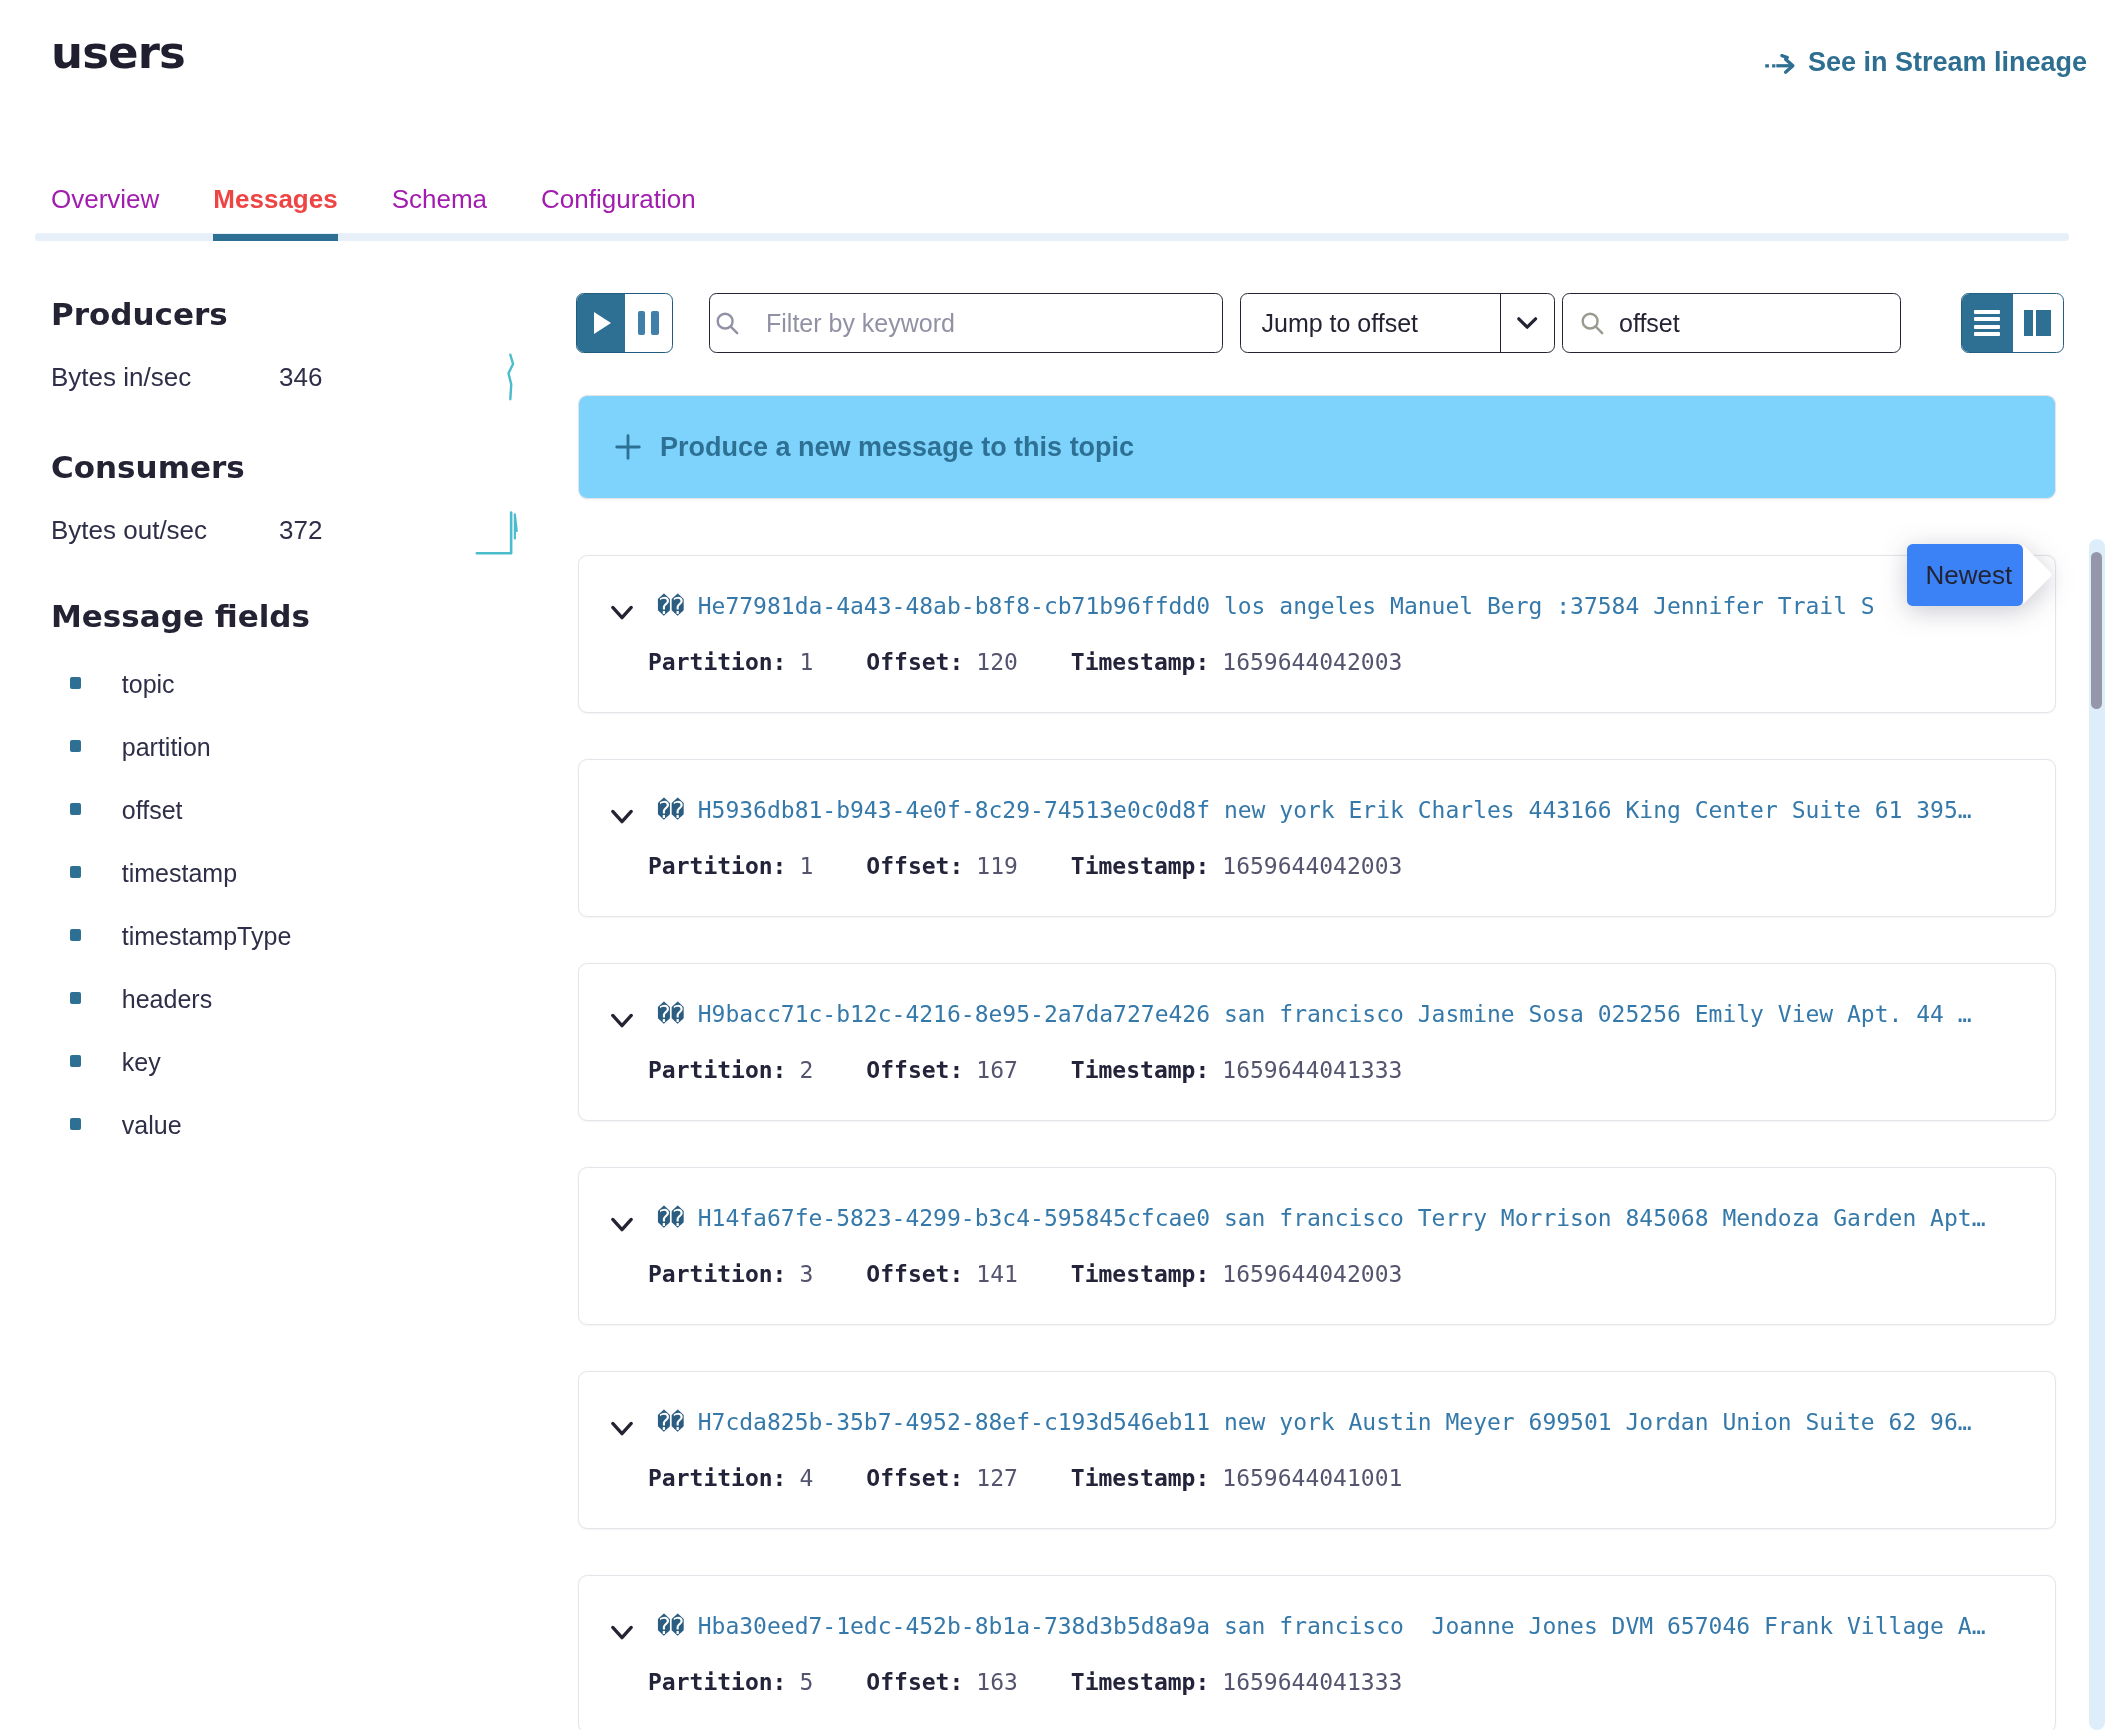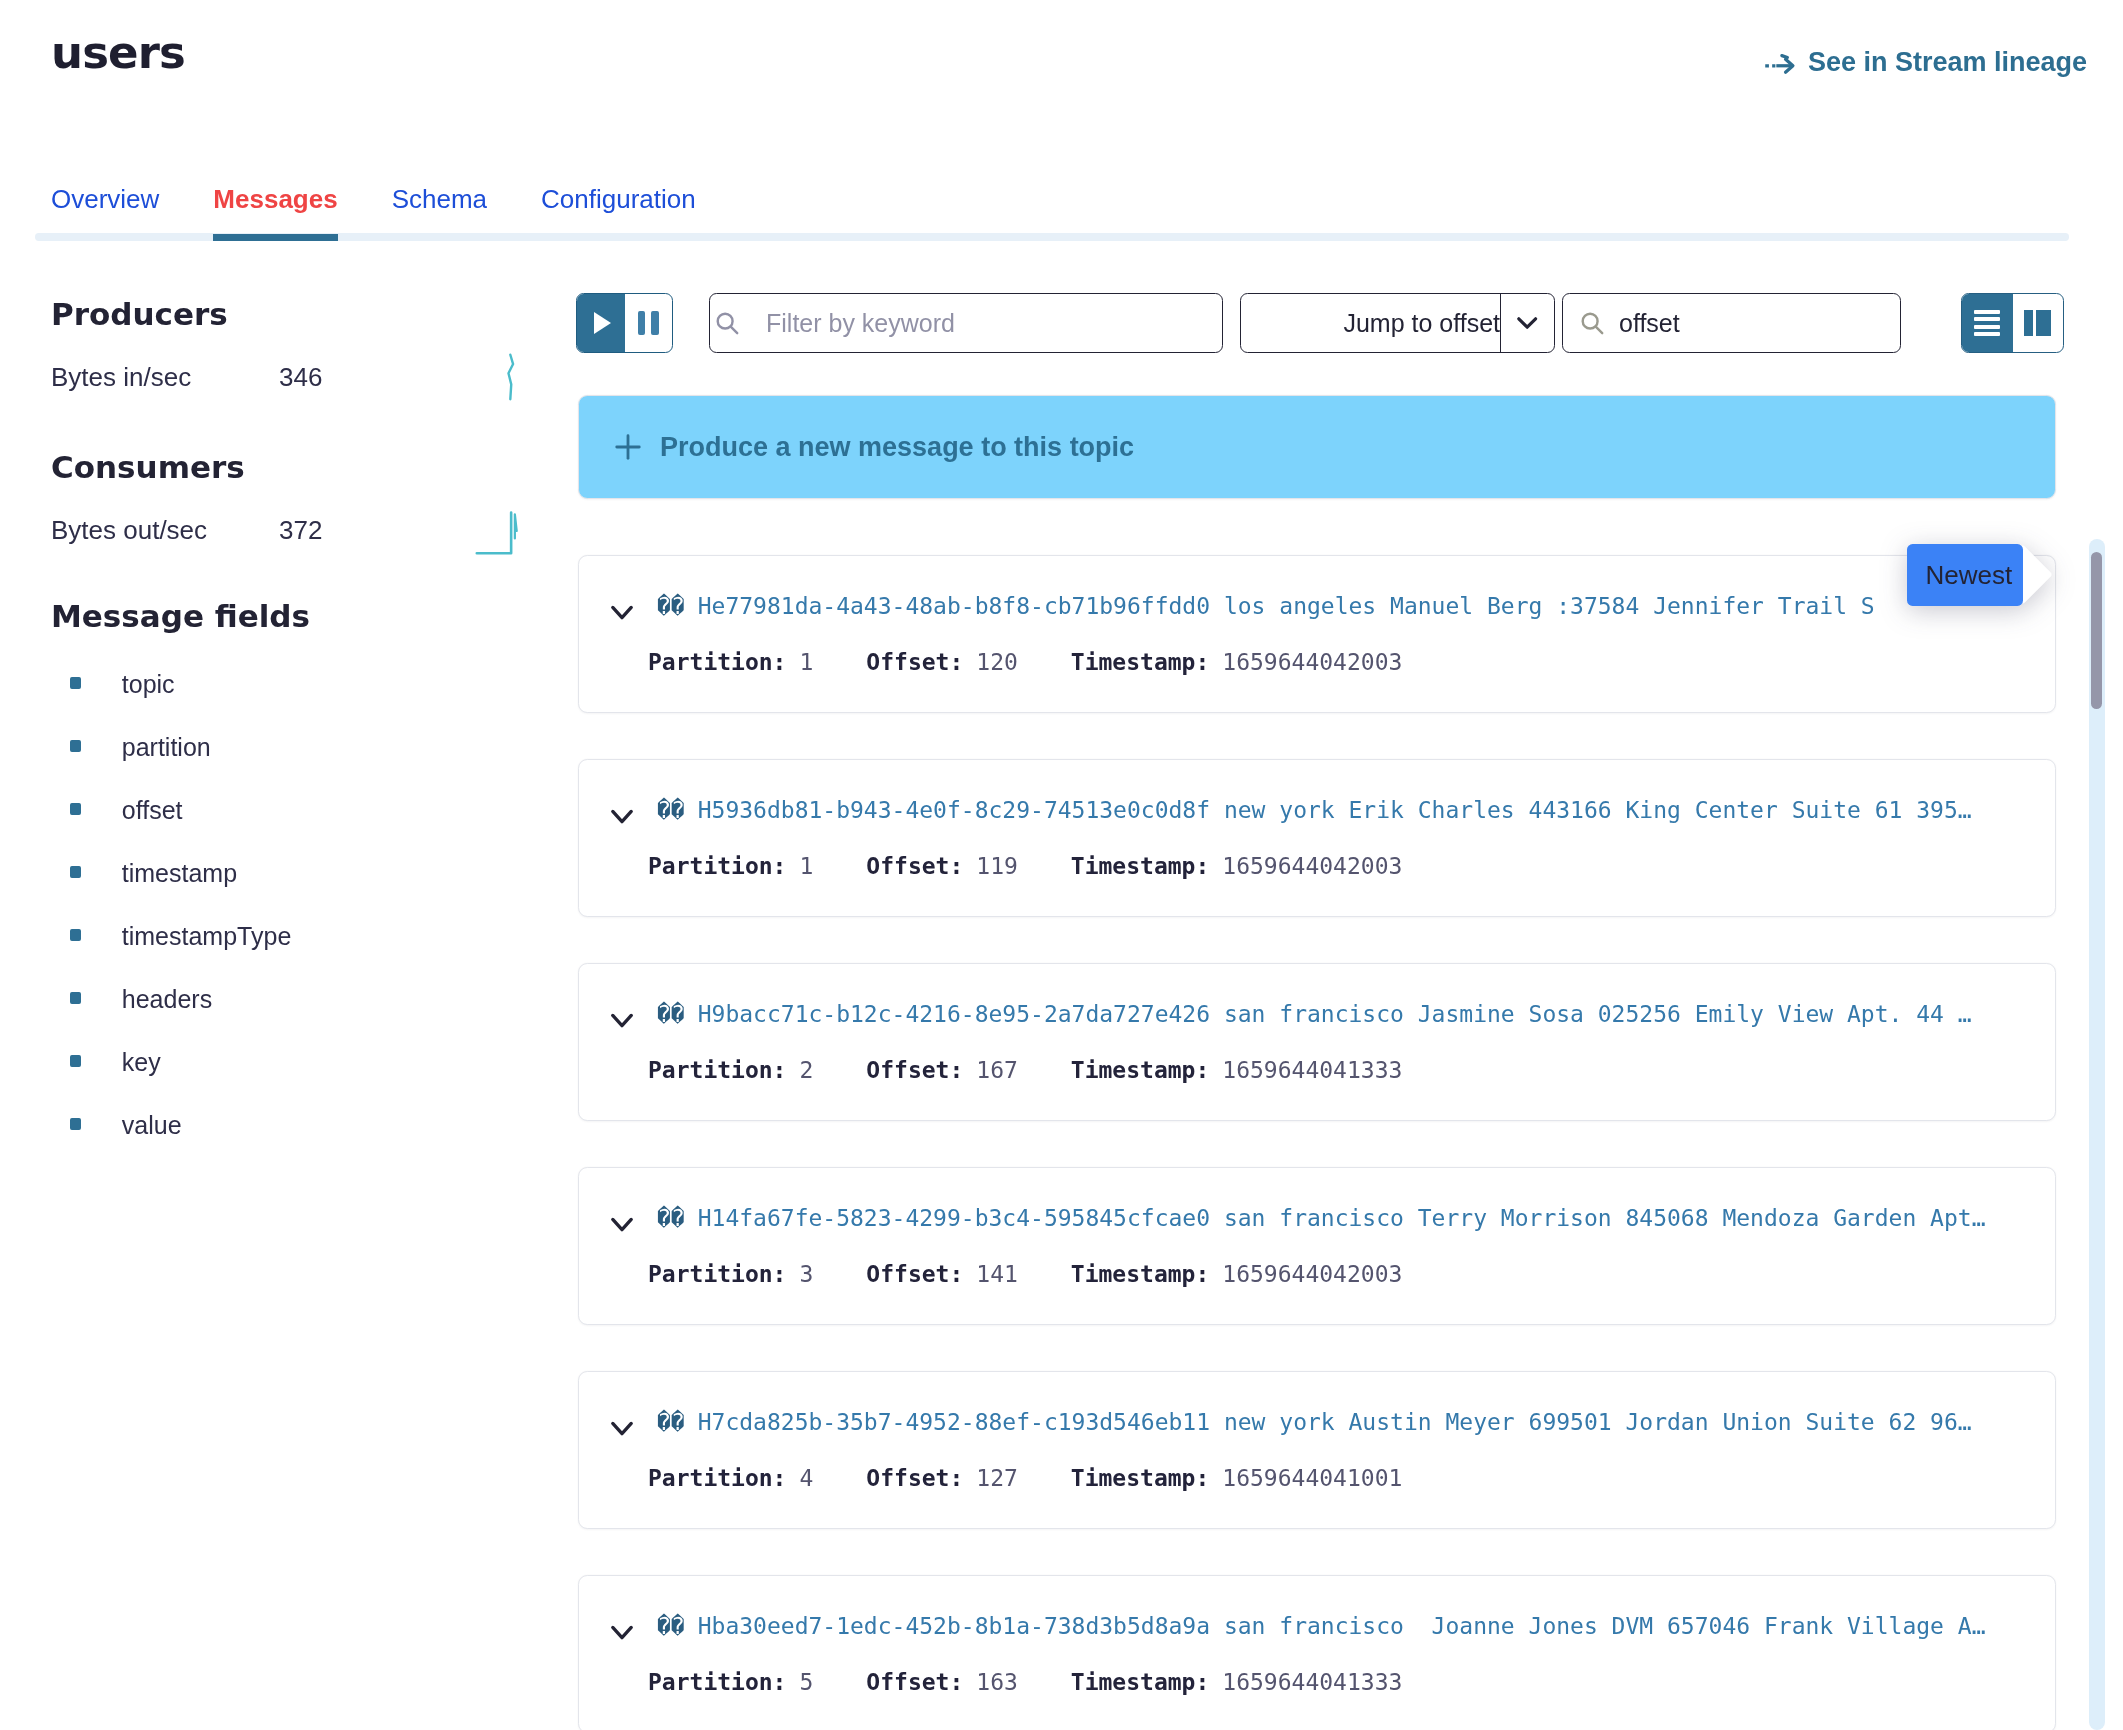--- a/index.html
+++ b/index.html
@@ -21,21 +21,21 @@
   }
   
   .tab-track{
     position:absolute; left:35px; top:233px; width:2034px; height:7.5px;
     background:#e7f0f8; border-radius:3.7px;
   }
   .tabs{
     position:absolute; left:51px; top:183px; display:flex; gap:54px; z-index:2;
   }
   .tab{
-    font-size:26px; color:#1d4ed8; padding-bottom:18.6px;
+    font-size:26px; color:#a21caf; padding-bottom:18.6px;
     border-bottom:7.5px solid transparent; cursor:pointer; line-height:32px;
   }
   .tab.active{ color:#ef4444; font-weight:600; border-bottom-color:#2e6f94; }
   
   .side-heading{
     position:absolute; left:51px;
     font-family:"DejaVu Sans", sans-serif;
     font-size:31px; font-weight:bold; color:#232334;
   }
   .metric-row{
@@ -77,21 +77,21 @@
   .input-wrap{ position:absolute; top:293px; height:60px; }
   .input-wrap svg{ position:absolute; left:17px; top:17px; pointer-events:none; }
   .filter-wrap{ left:697px; width:514px; }
   .filter-wrap input{ width:514px; height:60px;margin-left:12px; }
   .offset-wrap{ left:1562px; width:339px; }
   .offset-wrap input{ width:339px; height:60px; }
   .jump-select{
     left:1240px; width:315px; display:flex; align-items:center;
     border:1.9px solid #232334; border-radius:7.5px; background:#fff; cursor:pointer;
   }
-  .jump-label{ flex:1; padding-left:20.5px; font-size:25px; color:#232334;text-align:right; }
+  .jump-label{ flex:1; padding-left:20.5px; font-size:25px; color:#232334; }
   .jump-chev{
     width:54px; height:100%; border-left:1.9px solid #232334;
     display:flex; align-items:center; justify-content:center;
   }
   .view-toggle{
     left:1961px; width:103px; display:flex; overflow:hidden;
     border:1.9px solid #265f82; border-radius:7.5px; background:#fff;
   }
   .list-icon{ display:flex; flex-direction:column; gap:3.7px; }
   .list-icon span{ width:26px; height:3.7px; background:#ffffff; border-radius:0.9px; }

